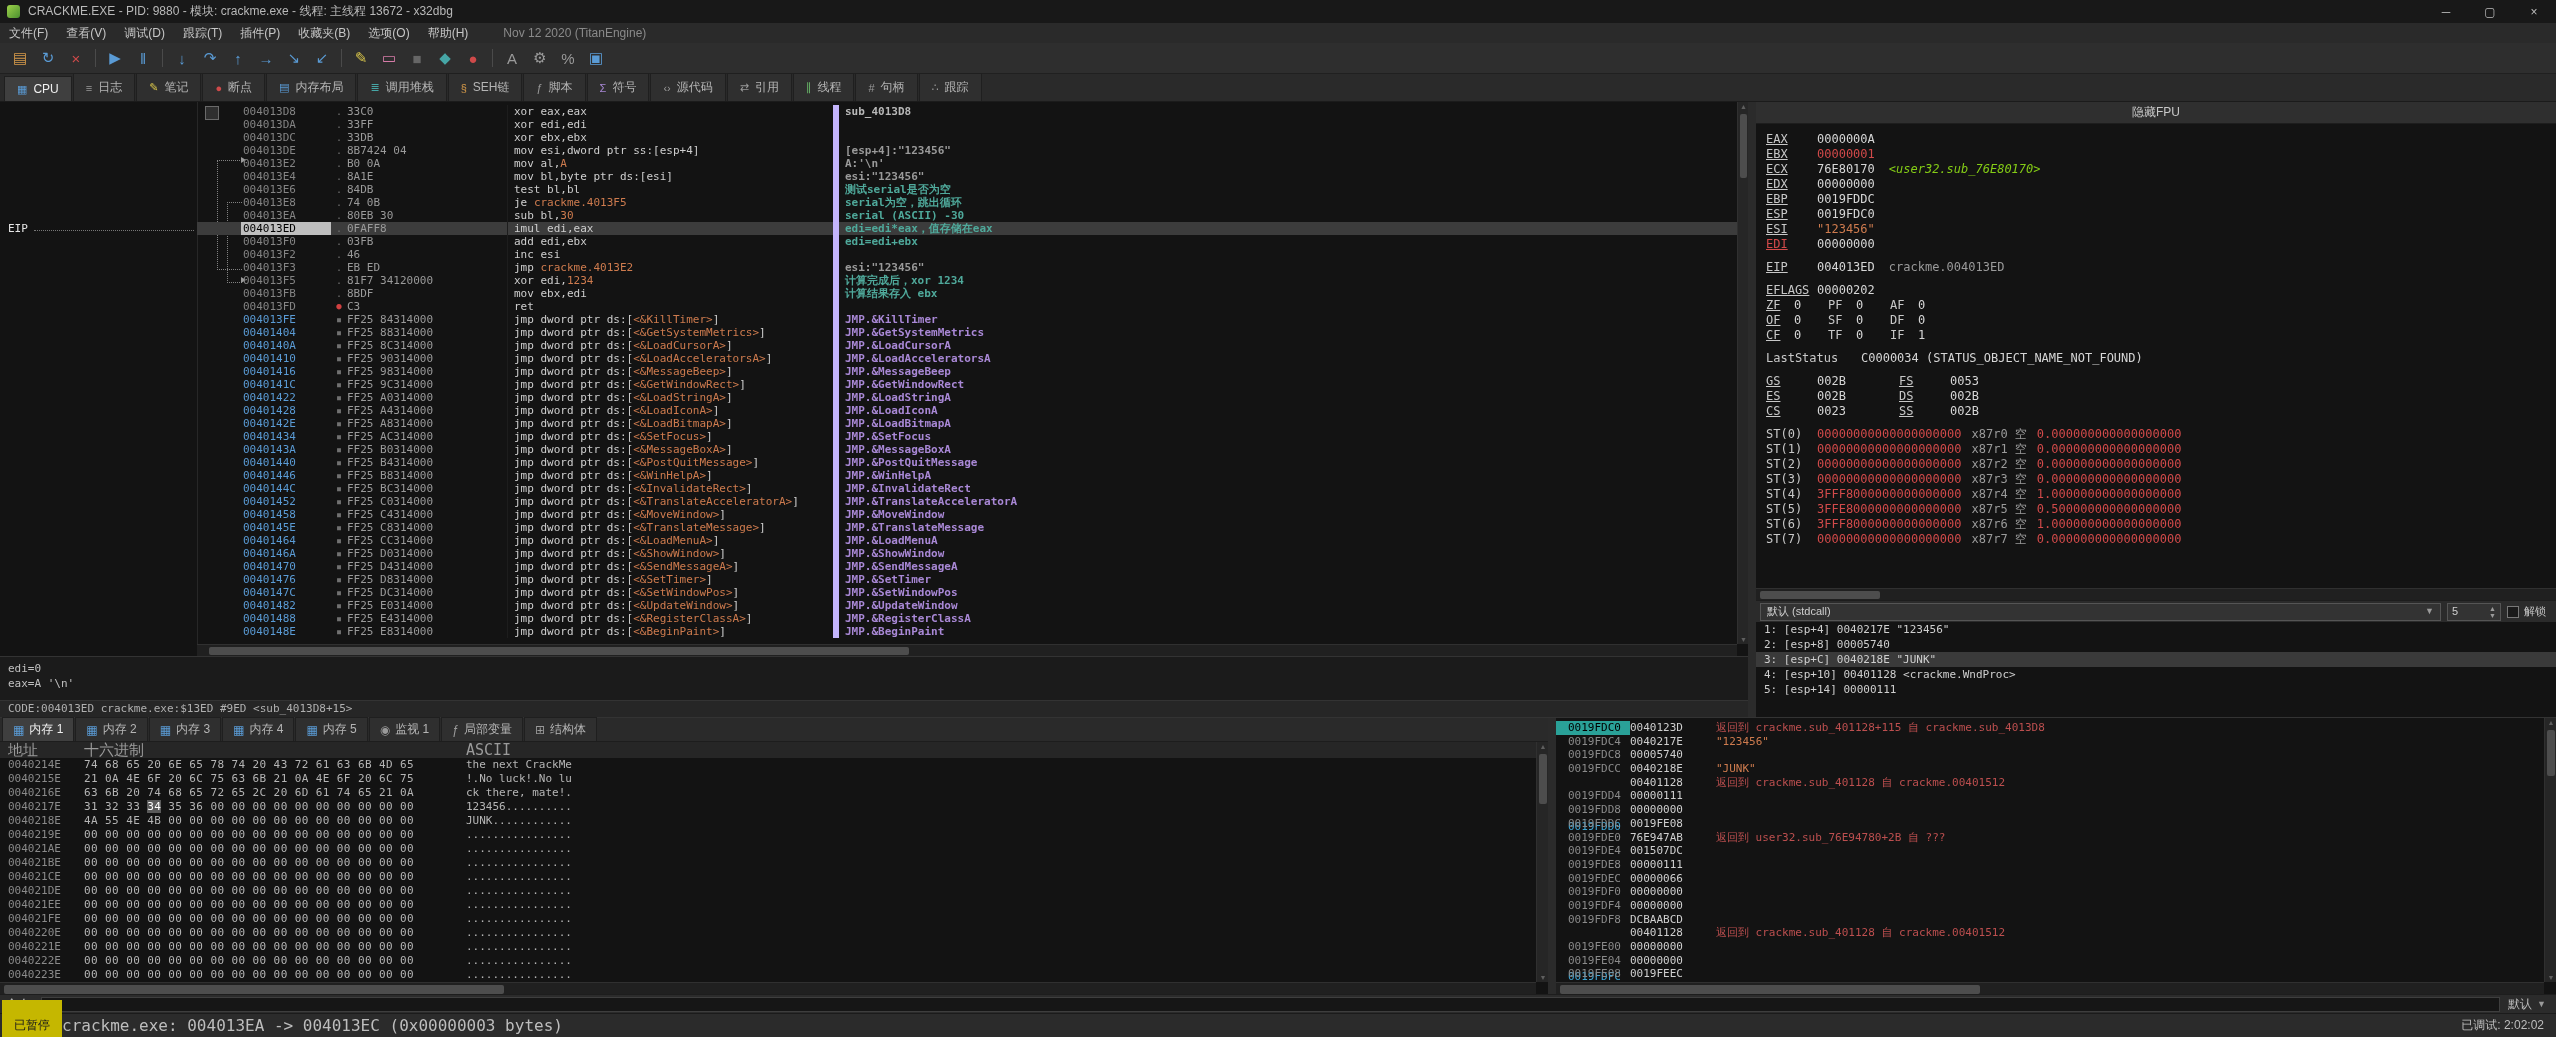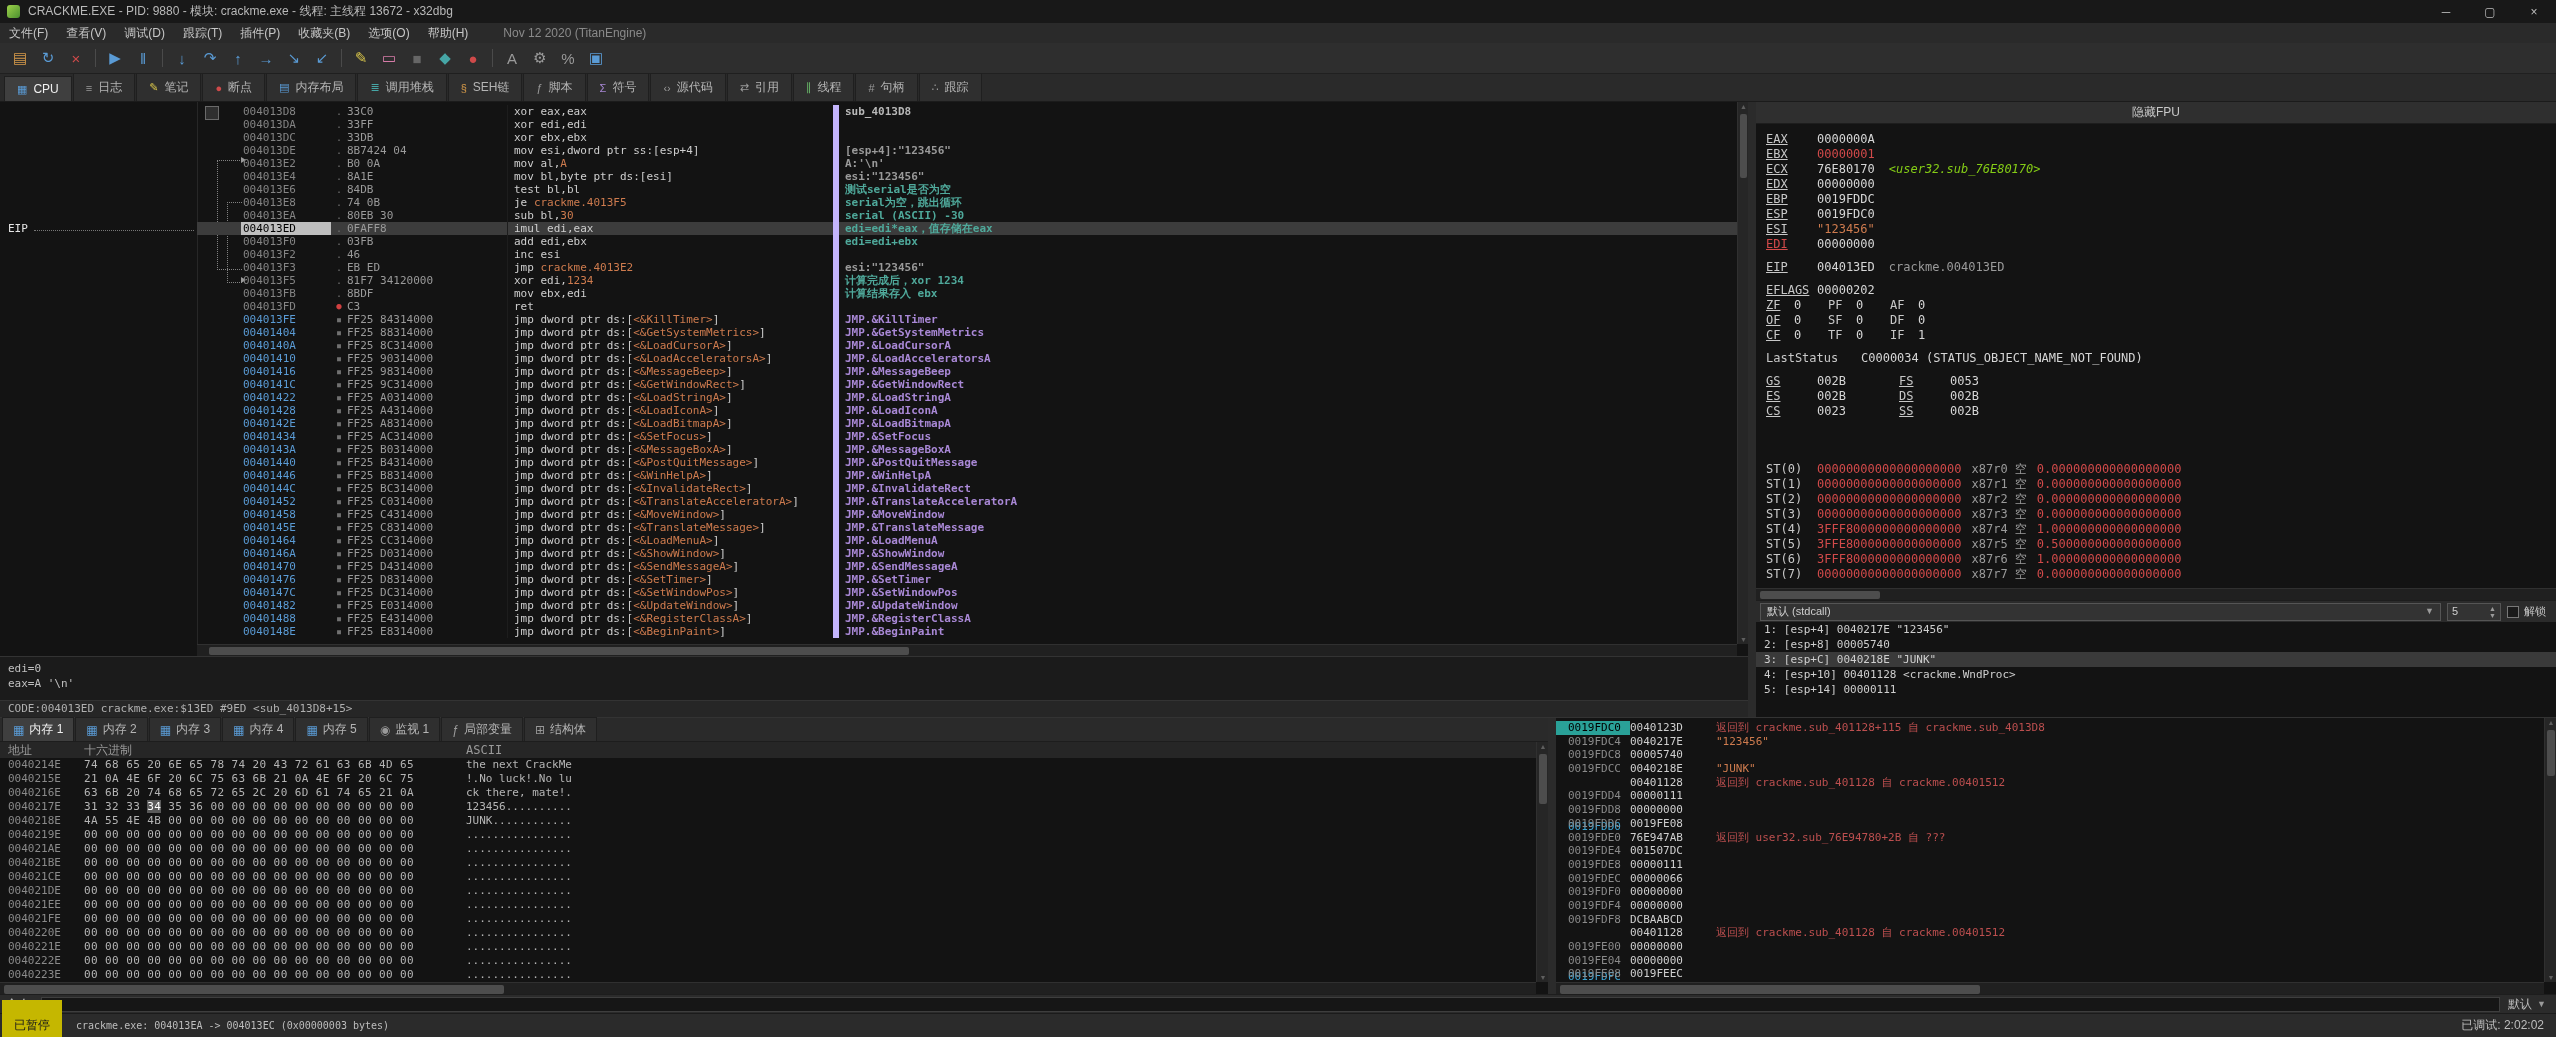--- a/index.html
+++ b/index.html
@@ -85,21 +85,21 @@
   .rval.red{color:#d24a4a;}
   .rval.str{color:#ce7b4e;}
   .rextra{margin-left:14px;color:#9a9a9a;}
   .rextra.red{color:#84cc16;font-style:italic;}
   .lname{display:inline-block;width:95px;color:#c8c8c8;}
   .fn{display:inline-block;width:28px;text-decoration:none;color:#c8c8c8;}
   .fnu{text-decoration:underline;}
   .fv{display:inline-block;width:34px;color:#d6d6d6;}
   .sn{display:inline-block;width:51px;color:#c8c8c8;text-decoration:underline;}
   .sv{display:inline-block;width:82px;color:#d6d6d6;}
-  .stn{text-decoration:none;margin-top:35px;}
+  .stn{text-decoration:none;}
   .sthex{color:#d24a4a;}
   .sttag{color:#9a9a9a;margin:0 10px;}
   .stdec{color:#d24a4a;}
 
   .regs-hscroll{left:0;top:486px;width:100%;height:12px;}
   .args-toolbar{position:absolute;left:0;top:498px;width:100%;height:22px;background:#2b2b2b;display:flex;align-items:center;padding:0 4px;box-sizing:border-box;gap:6px;border-top:1px solid #1d1d1d;}
   .dd{flex:1;background:#333;border:1px solid #555;height:16px;line-height:15px;font-size:11px;padding:0 6px;display:flex;justify-content:space-between;color:#cfcfcf;}
   .dd-caret{color:#9a9a9a;font-size:9px;}
   .spin{width:44px;background:#333;border:1px solid #555;height:16px;line-height:15px;font-size:11px;padding:0 4px;display:flex;justify-content:space-between;color:#cfcfcf;}
   .spin-arrows{color:#9a9a9a;font-size:7px;line-height:7px;display:flex;flex-direction:column;justify-content:center;}
@@ -107,21 +107,21 @@
   .chk-box{width:10px;height:10px;border:1px solid #777;background:#1a1a1a;}
   .args-rows{position:absolute;left:0;top:520px;width:100%;font-family:"DejaVu Sans Mono",monospace;font-size:11px;}
   .arg-row{height:15px;line-height:15px;padding-left:8px;color:#cfcfcf;white-space:nowrap;}
   .arg-row.sel{background:#3a3a3a;}
 
   
   .bottom{position:absolute;left:0;top:717px;width:2556px;height:277px;background:#131313;border-top:1px solid #333;box-sizing:border-box;}
   .mem-tabs{position:absolute;left:0;top:0;width:1548px;height:24px;background:#2a2a2a;display:flex;align-items:flex-end;padding-left:2px;box-sizing:border-box;border-bottom:1px solid #1d1d1d;}
   .mtab{display:flex;align-items:center;gap:5px;padding:3px 10px;color:#b5b5b5;font-size:12px;background:#2f2f2f;border:1px solid #1f1f1f;border-bottom:none;margin-right:1px;}
   .mtab.active{background:#3f3f3f;color:#f0f0f0;}
-  .mem-head{position:absolute;left:0;top:24px;width:1548px;height:16px;background:#262626;color:#9a9a9a;font-size:12px;line-height:16px;display:flex;font-family:"DejaVu Sans Mono",monospace;}
+  .mem-head{position:absolute;left:0;top:24px;width:1548px;height:16px;background:#262626;color:#9a9a9a;font-size:15px;line-height:16px;display:flex;font-family:"DejaVu Sans Mono",monospace;}
   .mh-addr{width:84px;padding-left:8px;box-sizing:border-box;}
   .mh-hex{width:382px;}
   .mem-rows{position:absolute;left:0;top:40px;width:1548px;height:224px;overflow:hidden;font-family:"DejaVu Sans Mono",monospace;font-size:11px;}
   .m-row{display:flex;height:14px;line-height:14px;white-space:nowrap;}
   .m-addr{width:84px;padding-left:8px;box-sizing:border-box;color:#8a8a8a;}
   .m-hex{width:382px;color:#b5b5b5;letter-spacing:0.4px;}
   .hlb{background:#5a5a5a;color:#fff;}
   .m-ascii{color:#b5b5b5;}
   .mem-vscroll{left:1536px;top:24px;width:12px;height:240px;}
   .bsplit{position:absolute;left:1548px;top:0;width:8px;height:277px;background:#2b2b2b;}
@@ -139,21 +139,21 @@
   .mem-hscroll{left:0;top:264px;width:1536px;height:13px;}
   .stk-hscroll{position:absolute;left:0;top:264px;width:988px;height:13px;background:#202020;border-top:1px solid #303030;}
 
   
   .cmdbar{position:absolute;left:0;top:994px;width:2556px;height:19px;background:#2b2b2b;display:flex;align-items:center;padding:0 6px;box-sizing:border-box;gap:8px;border-top:1px solid #1d1d1d;}
   .cmd-label{color:#bdbdbd;font-size:12px;flex:none;}
   .cmd-input{flex:1;height:13px;background:#161616;border:1px solid #3e3e3e;color:#d0d0d0;font-size:11px;font-family:"DejaVu Sans Mono",monospace;padding:0 4px;outline:none;}
   .cmd-mode{flex:none;color:#bdbdbd;font-size:12px;display:flex;align-items:center;gap:5px;padding-right:4px;}
   .statusbar{position:absolute;left:0;top:1013px;width:2556px;height:24px;background:#2b2b2b;border-top:1px solid #1b1b1b;display:flex;align-items:center;box-sizing:border-box;}
   .status-badge{background:#c5b700;color:#1a1a1a;padding:17px 12px;font-size:12px;margin-left:2px;}
-  .status-msg{margin-left:14px;color:#bdbdbd;font-size:10px;font-family:"DejaVu Sans Mono",monospace;}
+  .status-msg{color:#bdbdbd;font-size:16px;font-family:"DejaVu Sans Mono",monospace;}
   .status-time{margin-left:auto;margin-right:12px;color:#bdbdbd;font-size:12px;}
 </style>
 </head>
 <body>
 
 <div id="root">
 
   <div class="titlebar">
     <div class="app-icon"></div>
     <span class="title-text">CRACKME.EXE - PID: 9880 - 模块: crackme.exe - 线程: 主线程 13672 - x32dbg</span>

